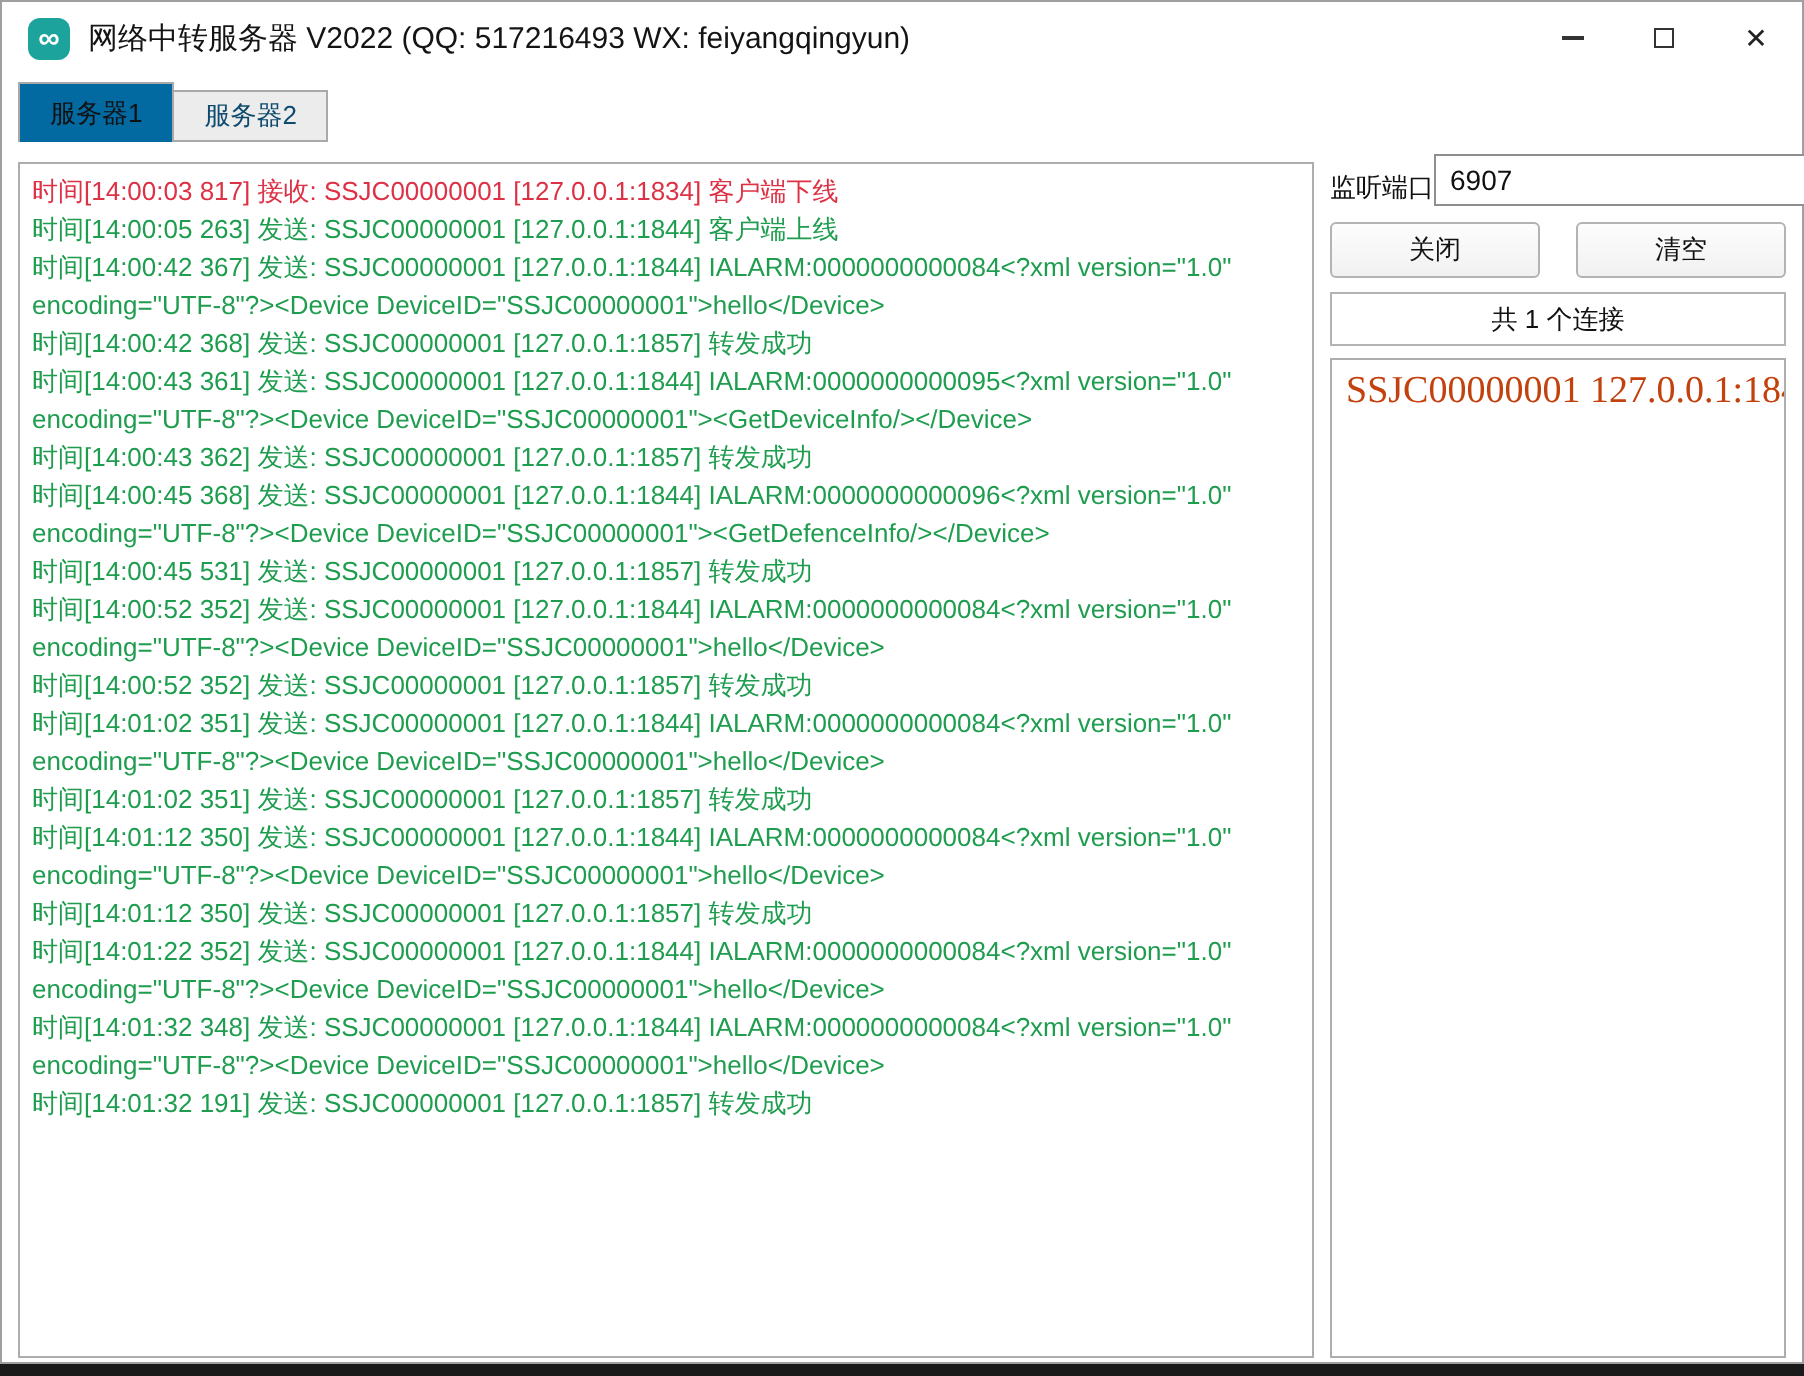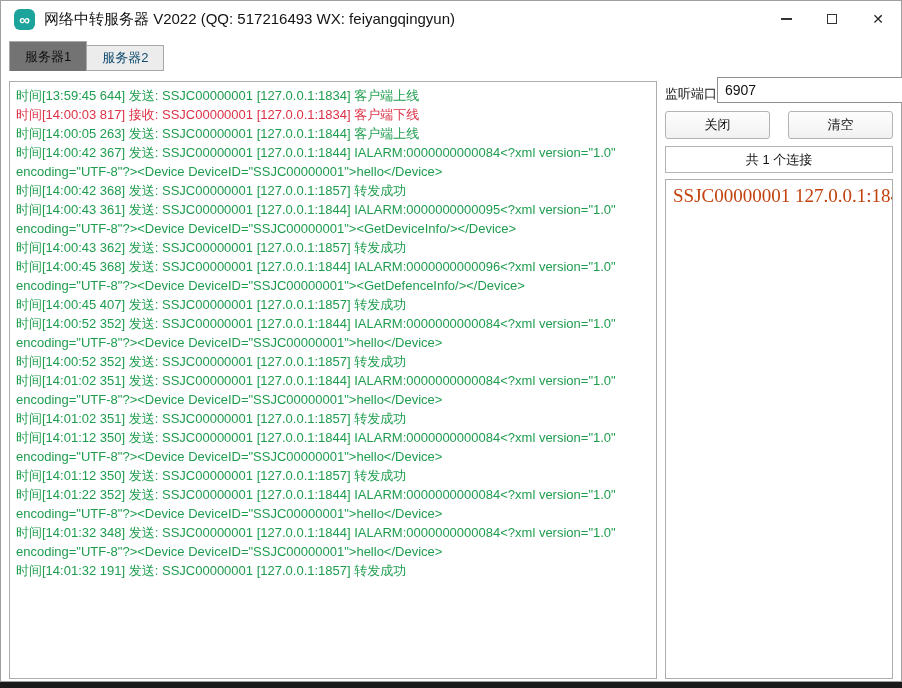--- a/index.html
+++ b/index.html
@@ -52,21 +52,21 @@
     display: flex; align-items: flex-end;
   }
   .tab {
     font-size: 13px; color: #111;
     padding: 0 15px;
     border: 1px solid #a9a9a9;
     display: flex; align-items: center;
     white-space: nowrap;
   }
   .tab.active {
-    height: 30px; background: #737373; border-bottom: none;
+    height: 30px; background: #0369a1; border-bottom: none;
   }
   .tab.inactive {
     height: 26px; background: #ececec; border-left: none; color: #0c4a6e;
   }
   
   .log-panel {
     position: absolute; left: 8px; top: 80px;
     width: 648px; height: 598px;
     border: 1px solid #adadad;
     background: #ffffff;
@@ -136,29 +136,28 @@
       </div>
     </div>
   </div>
 
   <div class="tabbar">
     <div class="tab active">服务器1</div>
     <div class="tab inactive">服务器2</div>
   </div>
 
   <div class="log-panel" id="log-panel">
-      <div class="log-line green">时间[13:59:45 644] 发送: SSJC00000001 [127.0.0.1:1834] 客户端上线</div>
       <div class="log-line red">时间[14:00:03 817] 接收: SSJC00000001 [127.0.0.1:1834] 客户端下线</div>
       <div class="log-line green">时间[14:00:05 263] 发送: SSJC00000001 [127.0.0.1:1844] 客户端上线</div>
       <div class="log-line green">时间[14:00:42 367] 发送: SSJC00000001 [127.0.0.1:1844] IALARM:0000000000084&lt;?xml version="1.0" encoding="UTF-8"?&gt;&lt;Device DeviceID="SSJC00000001"&gt;hello&lt;/Device&gt;</div>
       <div class="log-line green">时间[14:00:42 368] 发送: SSJC00000001 [127.0.0.1:1857] 转发成功</div>
       <div class="log-line green">时间[14:00:43 361] 发送: SSJC00000001 [127.0.0.1:1844] IALARM:0000000000095&lt;?xml version="1.0" encoding="UTF-8"?&gt;&lt;Device DeviceID="SSJC00000001"&gt;&lt;GetDeviceInfo/&gt;&lt;/Device&gt;</div>
       <div class="log-line green">时间[14:00:43 362] 发送: SSJC00000001 [127.0.0.1:1857] 转发成功</div>
       <div class="log-line green">时间[14:00:45 368] 发送: SSJC00000001 [127.0.0.1:1844] IALARM:0000000000096&lt;?xml version="1.0" encoding="UTF-8"?&gt;&lt;Device DeviceID="SSJC00000001"&gt;&lt;GetDefenceInfo/&gt;&lt;/Device&gt;</div>
-      <div class="log-line green">时间[14:00:45 407] 发送: SSJC00000001 [127.0.0.1:1857] 转发成功</div>
+      <div class="log-line green">时间[14:00:45 531] 发送: SSJC00000001 [127.0.0.1:1857] 转发成功</div>
       <div class="log-line green">时间[14:00:52 352] 发送: SSJC00000001 [127.0.0.1:1844] IALARM:0000000000084&lt;?xml version="1.0" encoding="UTF-8"?&gt;&lt;Device DeviceID="SSJC00000001"&gt;hello&lt;/Device&gt;</div>
       <div class="log-line green">时间[14:00:52 352] 发送: SSJC00000001 [127.0.0.1:1857] 转发成功</div>
       <div class="log-line green">时间[14:01:02 351] 发送: SSJC00000001 [127.0.0.1:1844] IALARM:0000000000084&lt;?xml version="1.0" encoding="UTF-8"?&gt;&lt;Device DeviceID="SSJC00000001"&gt;hello&lt;/Device&gt;</div>
       <div class="log-line green">时间[14:01:02 351] 发送: SSJC00000001 [127.0.0.1:1857] 转发成功</div>
       <div class="log-line green">时间[14:01:12 350] 发送: SSJC00000001 [127.0.0.1:1844] IALARM:0000000000084&lt;?xml version="1.0" encoding="UTF-8"?&gt;&lt;Device DeviceID="SSJC00000001"&gt;hello&lt;/Device&gt;</div>
       <div class="log-line green">时间[14:01:12 350] 发送: SSJC00000001 [127.0.0.1:1857] 转发成功</div>
       <div class="log-line green">时间[14:01:22 352] 发送: SSJC00000001 [127.0.0.1:1844] IALARM:0000000000084&lt;?xml version="1.0" encoding="UTF-8"?&gt;&lt;Device DeviceID="SSJC00000001"&gt;hello&lt;/Device&gt;</div>
       <div class="log-line green">时间[14:01:32 348] 发送: SSJC00000001 [127.0.0.1:1844] IALARM:0000000000084&lt;?xml version="1.0" encoding="UTF-8"?&gt;&lt;Device DeviceID="SSJC00000001"&gt;hello&lt;/Device&gt;</div>
       <div class="log-line green">时间[14:01:32 191] 发送: SSJC00000001 [127.0.0.1:1857] 转发成功</div>
     </div>

